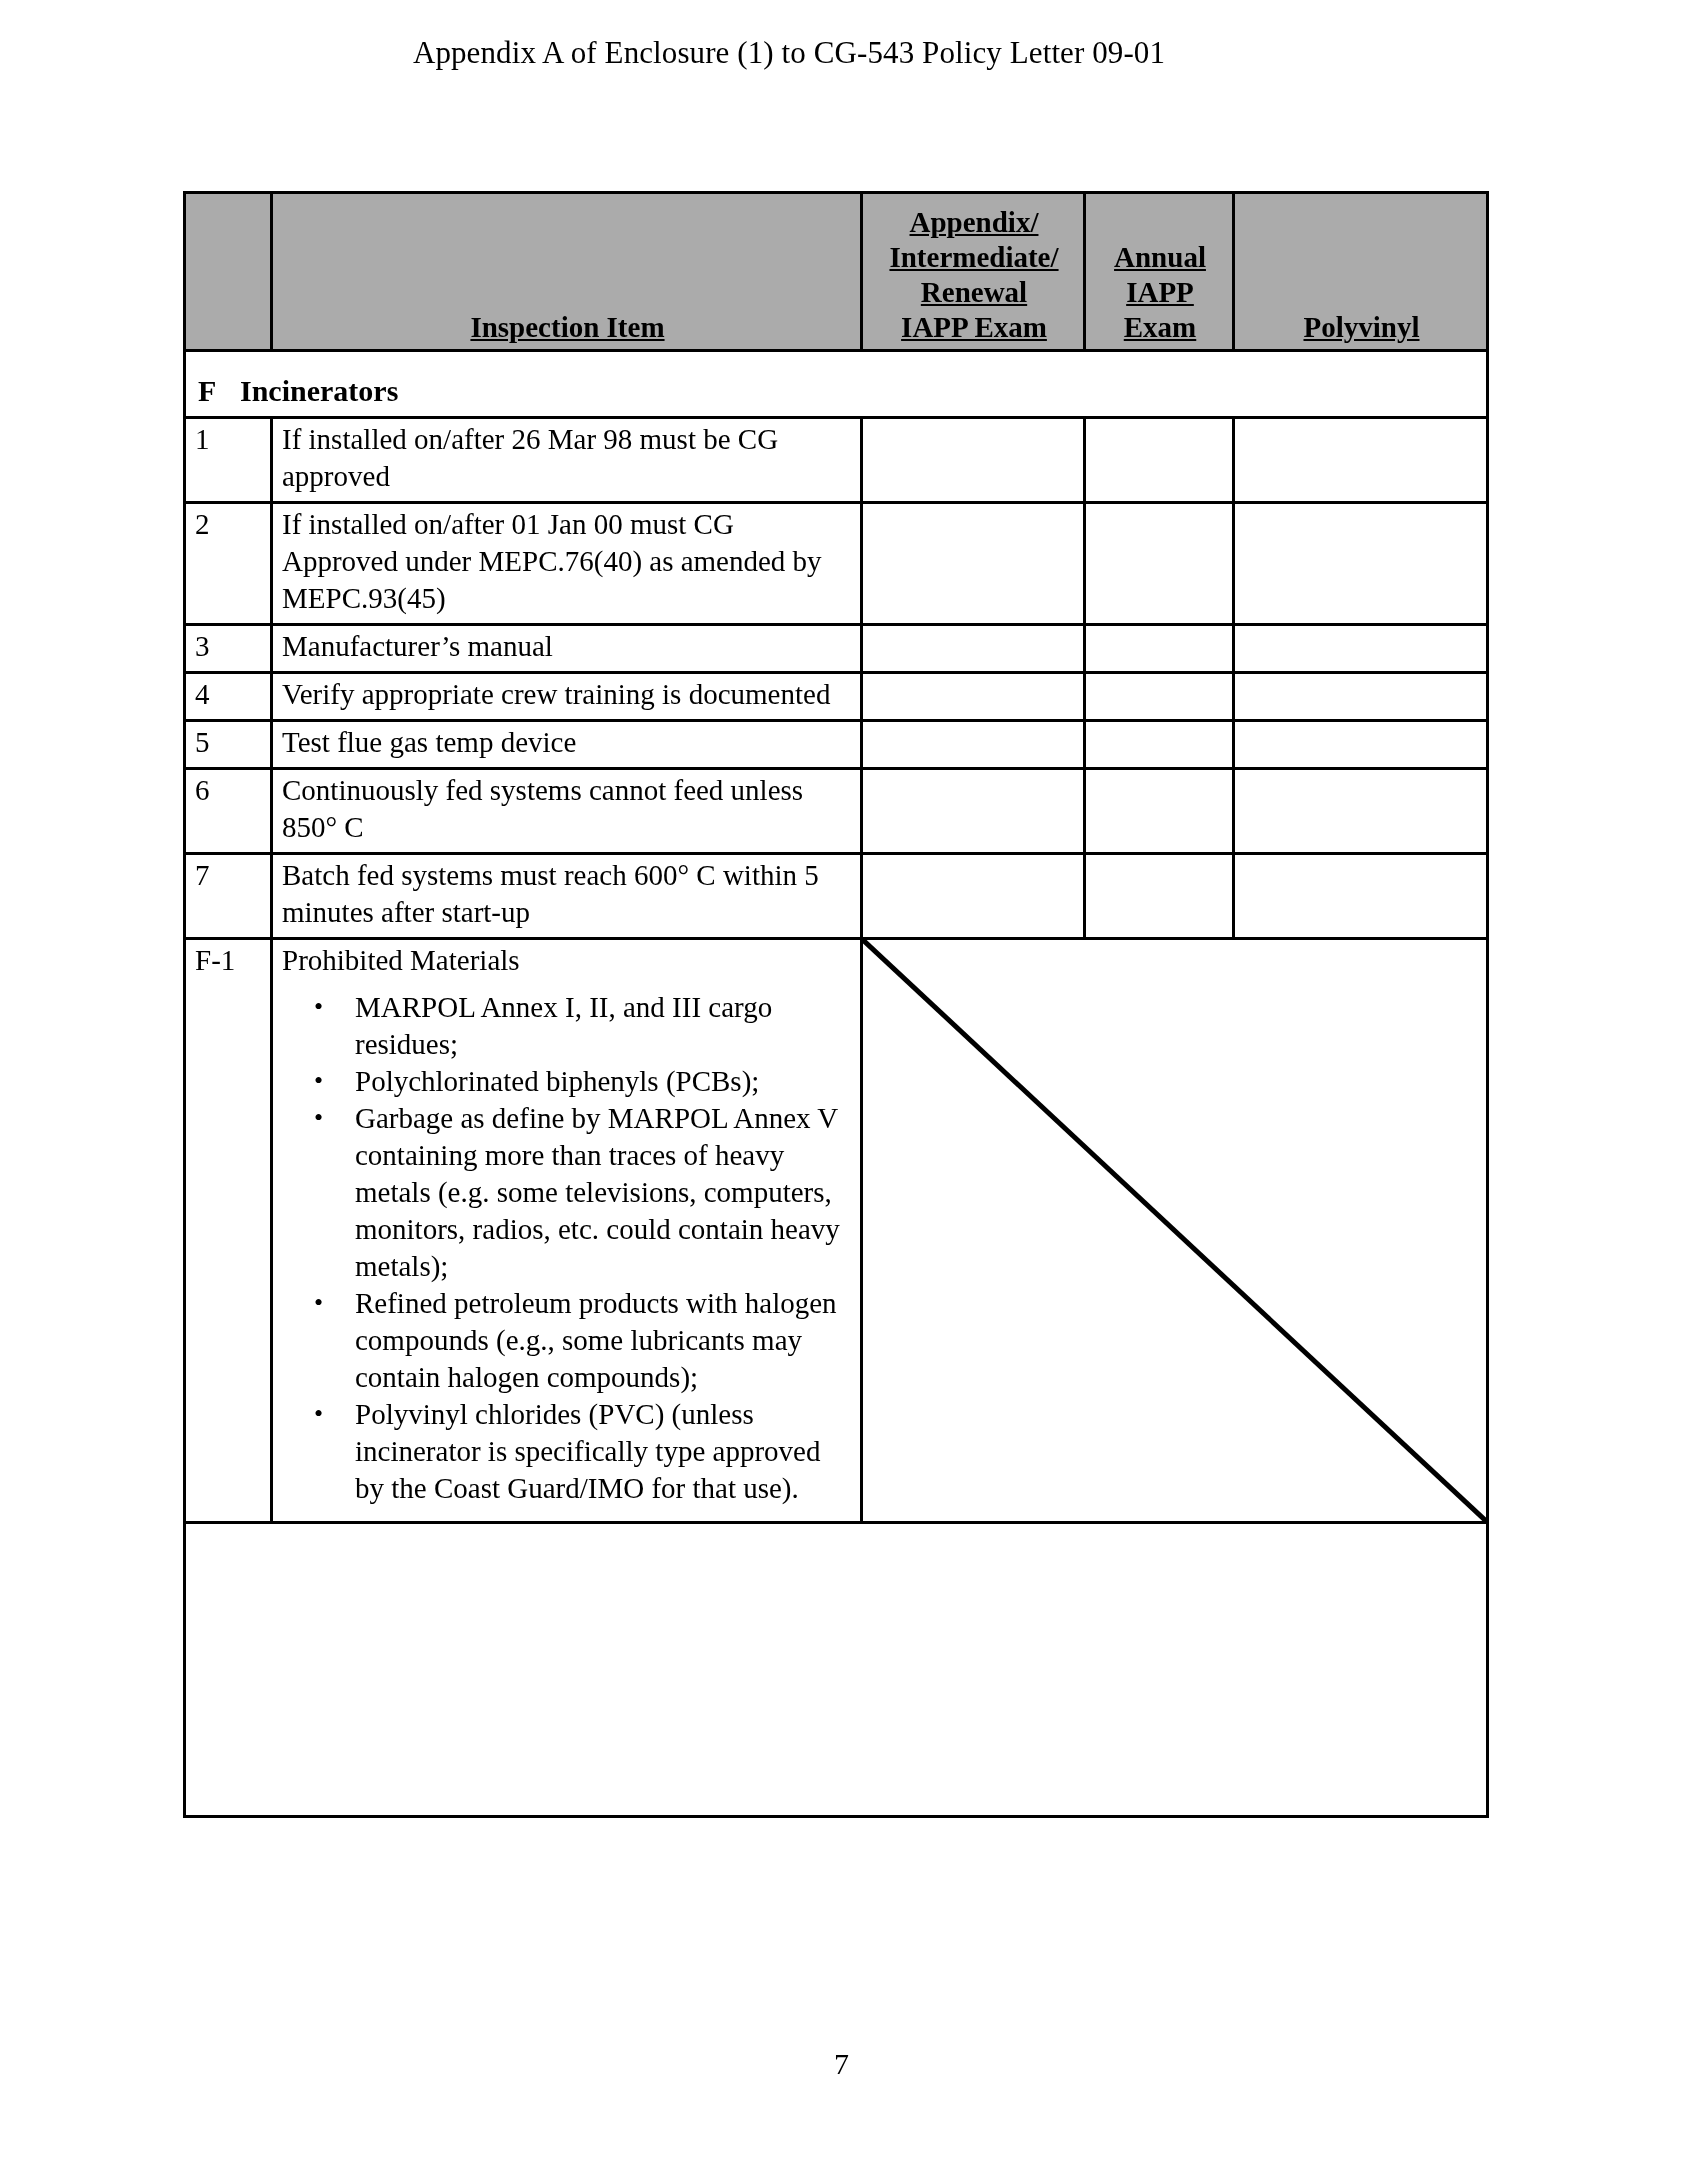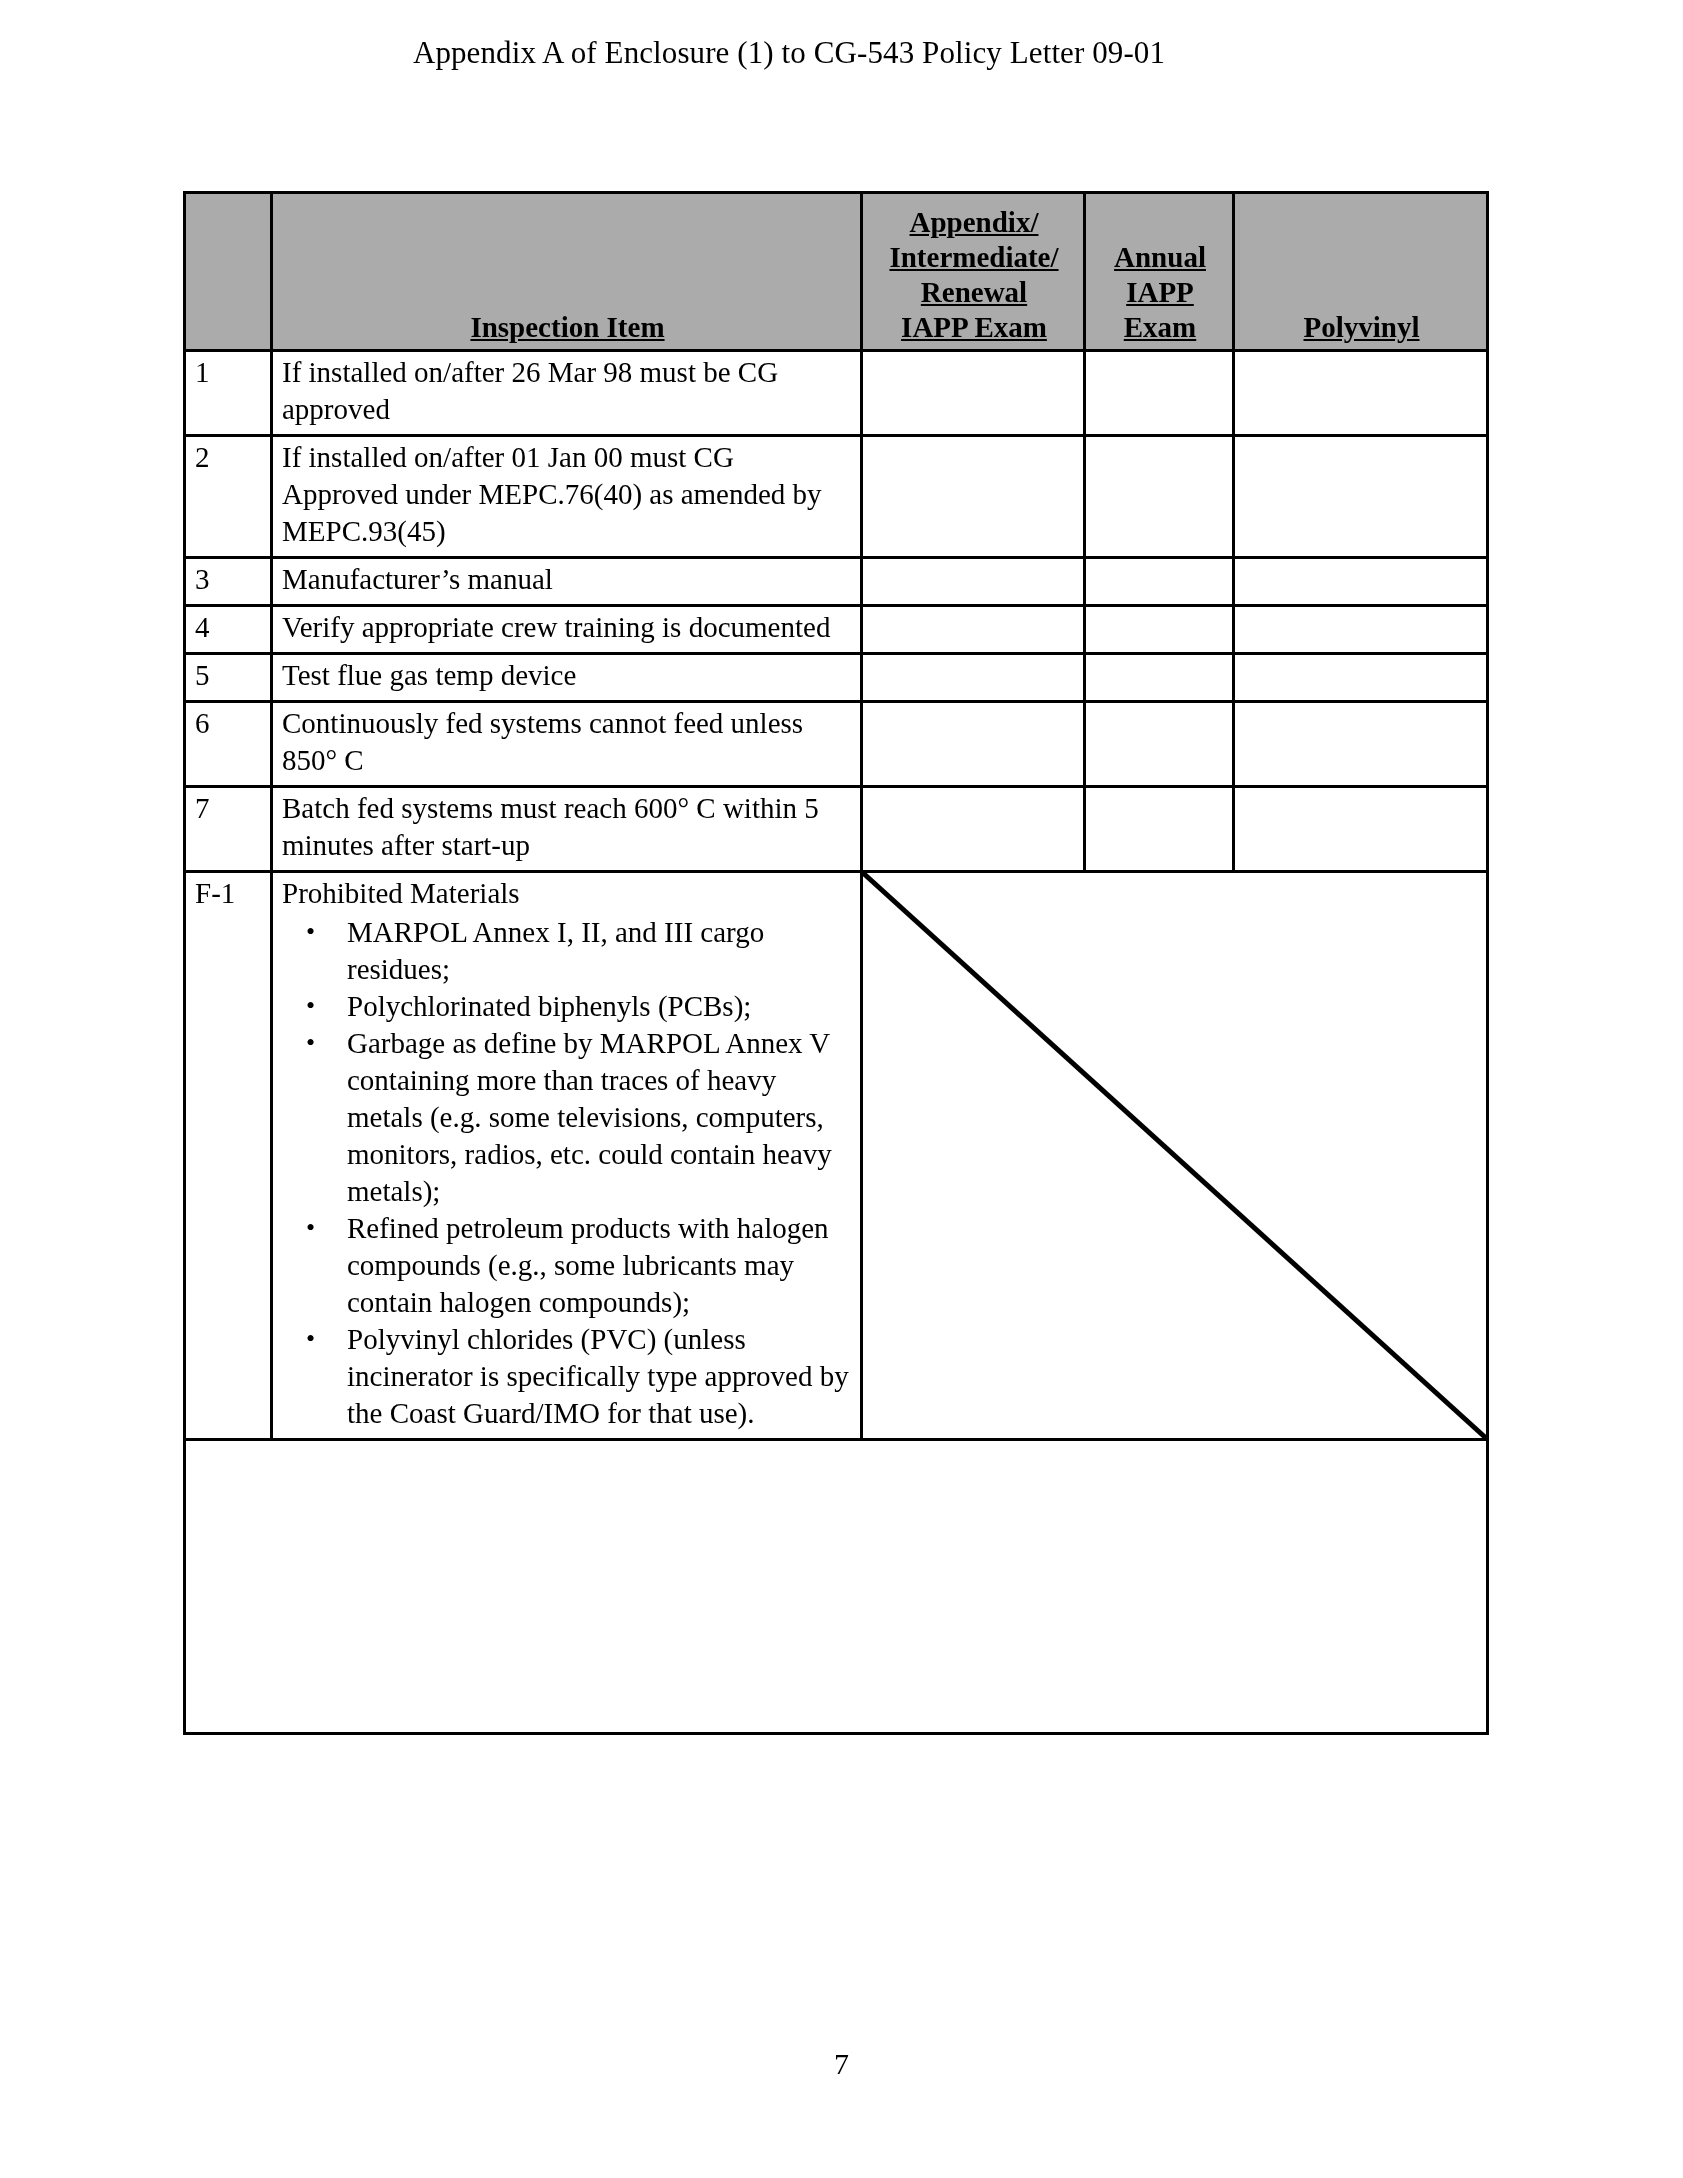--- a/index.html
+++ b/index.html
@@ -108,21 +108,21 @@
     display: block;
     width: 100%;
     height: 100%;
     position: absolute;
     left: 0;
     top: 0;
   }
   .fm-title { padding-bottom: 2px; }
   ul.bullets {
     list-style: none;
-    margin: 0;
+    margin: 8px;
     padding: 0;
   }
   ul.bullets li {
     position: relative;
     padding-left: 65px;
     margin: 0 0 0 0;
   }
   ul.bullets li::before {
     content: "\2022";
     position: absolute;
@@ -179,20 +179,25 @@
         <td>
           <span class="u">Annual</span>
           <span class="u">IAPP</span>
           <span class="u">Exam</span>
         </td>
         <td>
           <span class="u">Polyvinyl</span>
         </td>
       </tr>
 
+      <tr class="section-row">
+        <td colspan="5">
+          <span class="sec-letter">F</span><span>Incinerators</span>
+        </td>
+      </tr>
 
       <tr>
         <td class="num">1</td>
         <td class="item">If installed on/after 26 Mar 98 must be CG approved</td>
         <td class="blank"></td>
         <td class="blank"></td>
         <td class="blank"></td>
       </tr>
 
       <tr>

